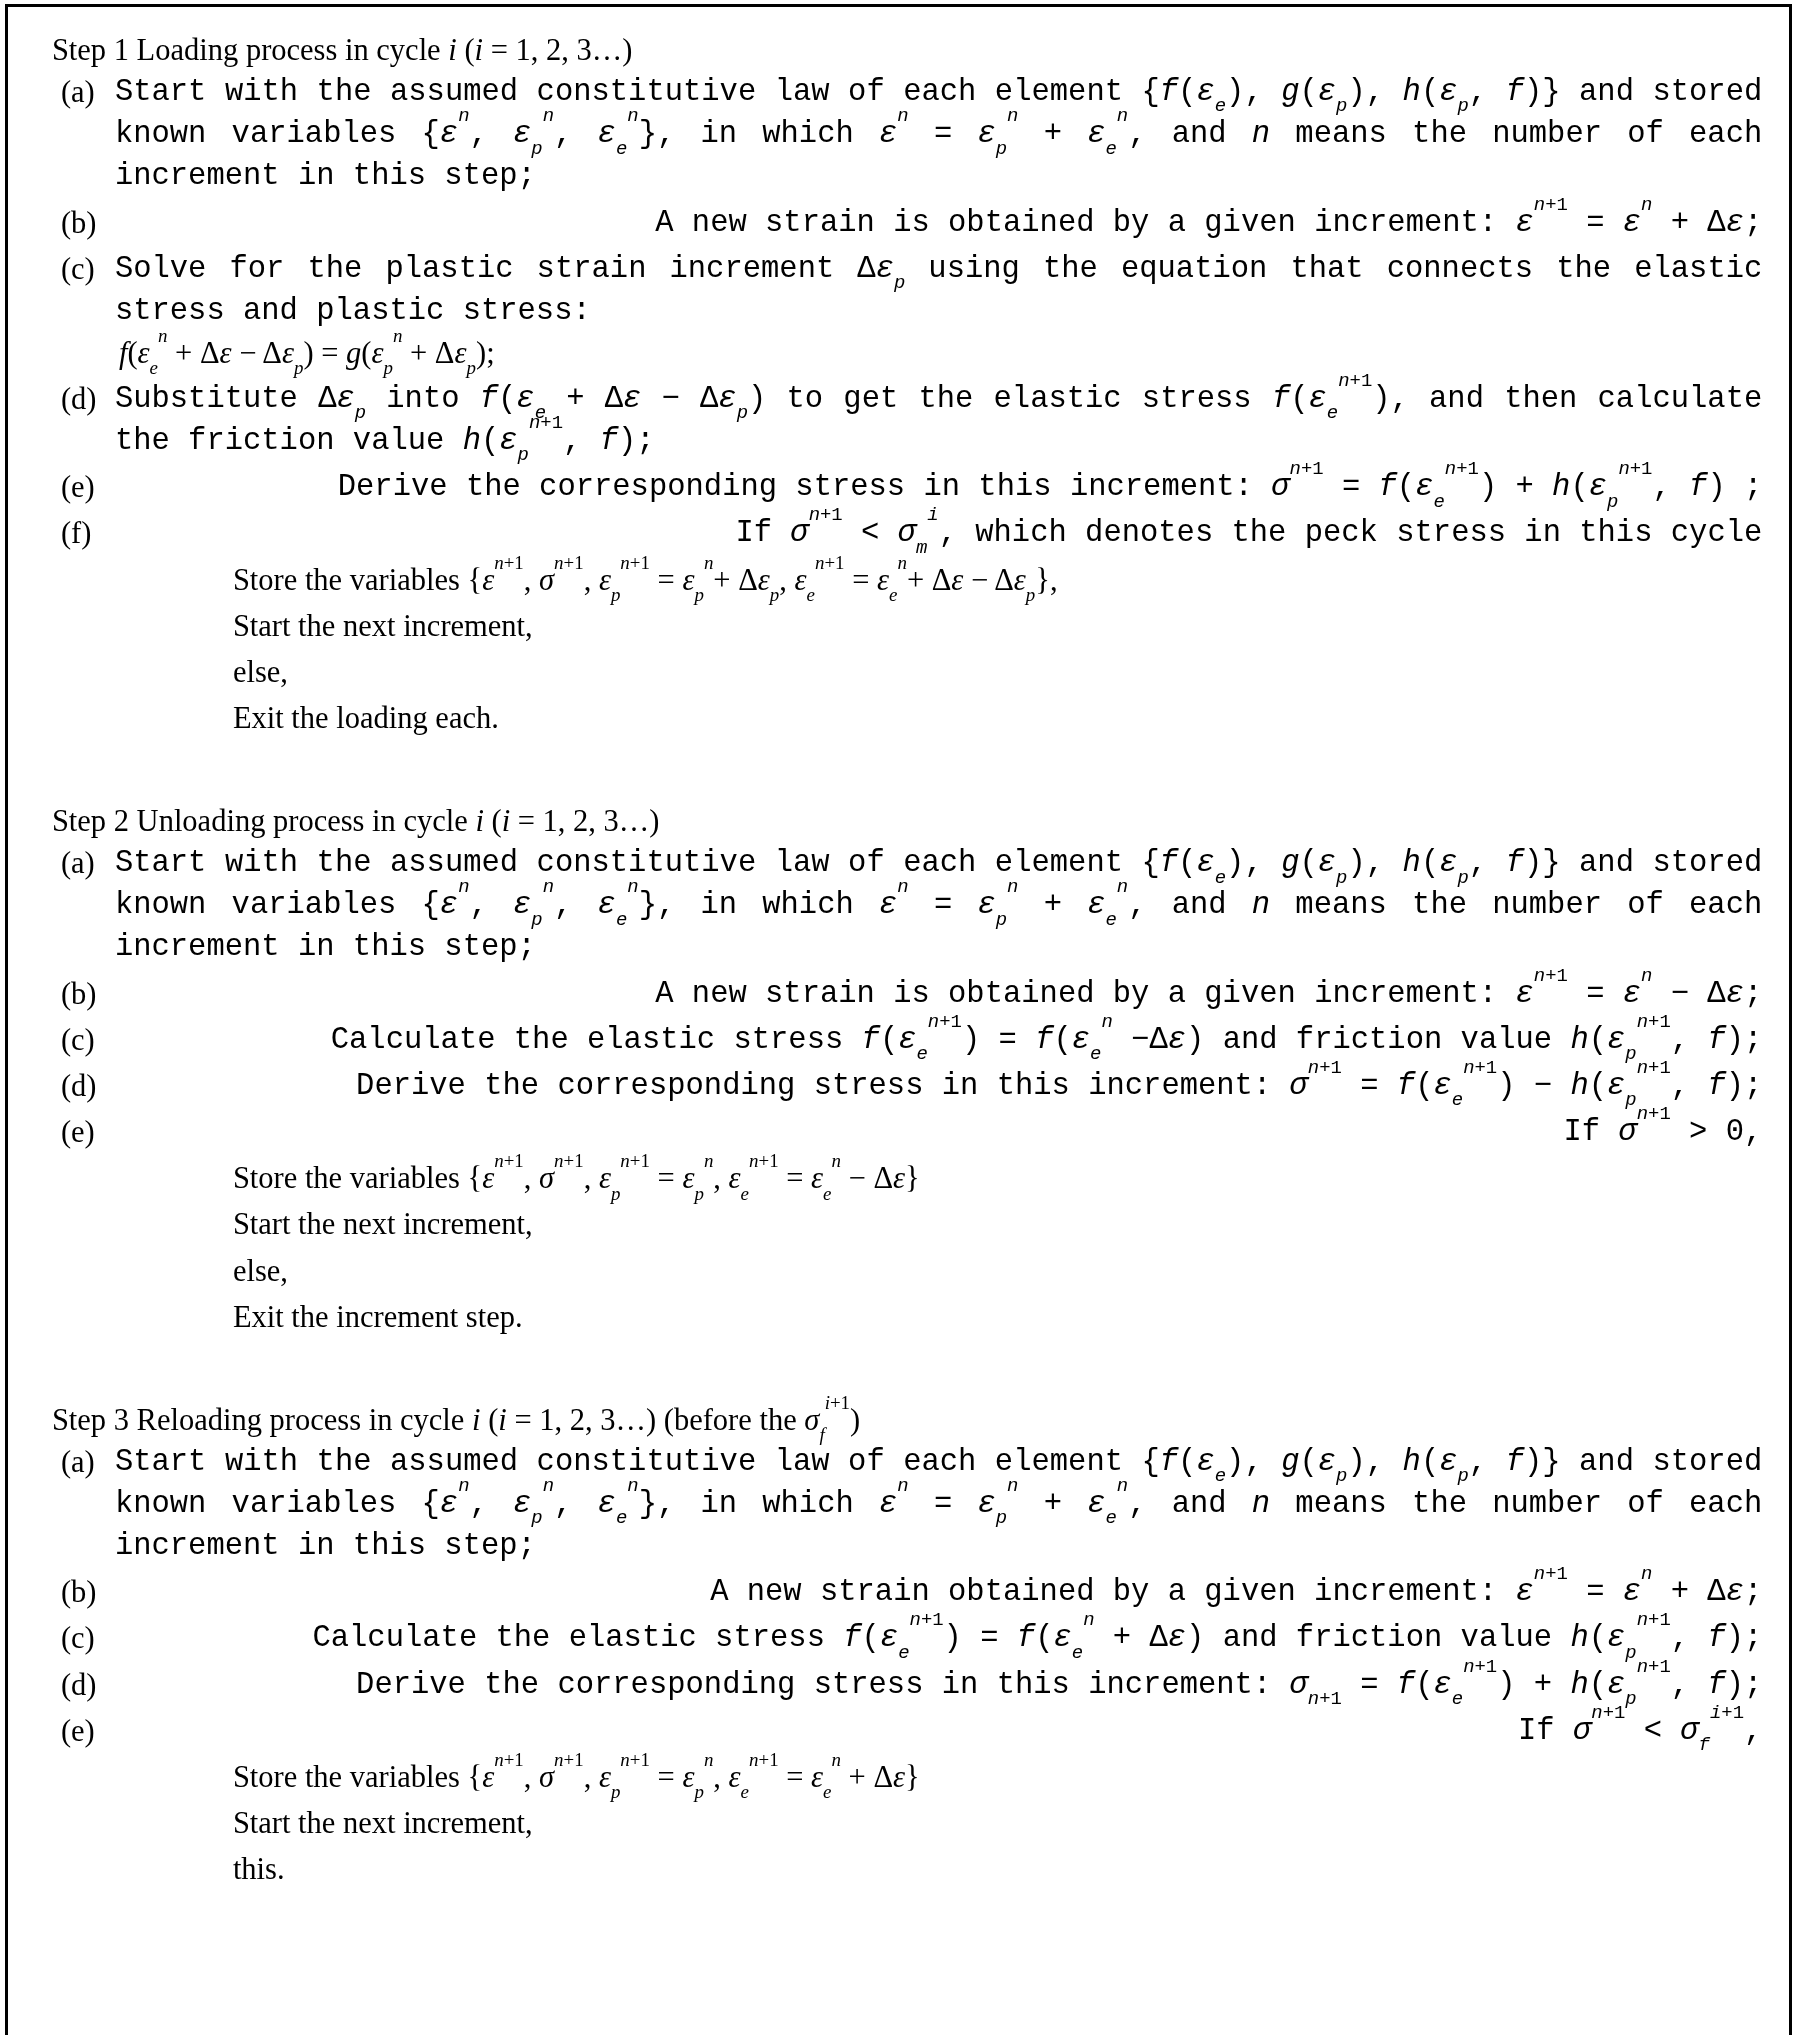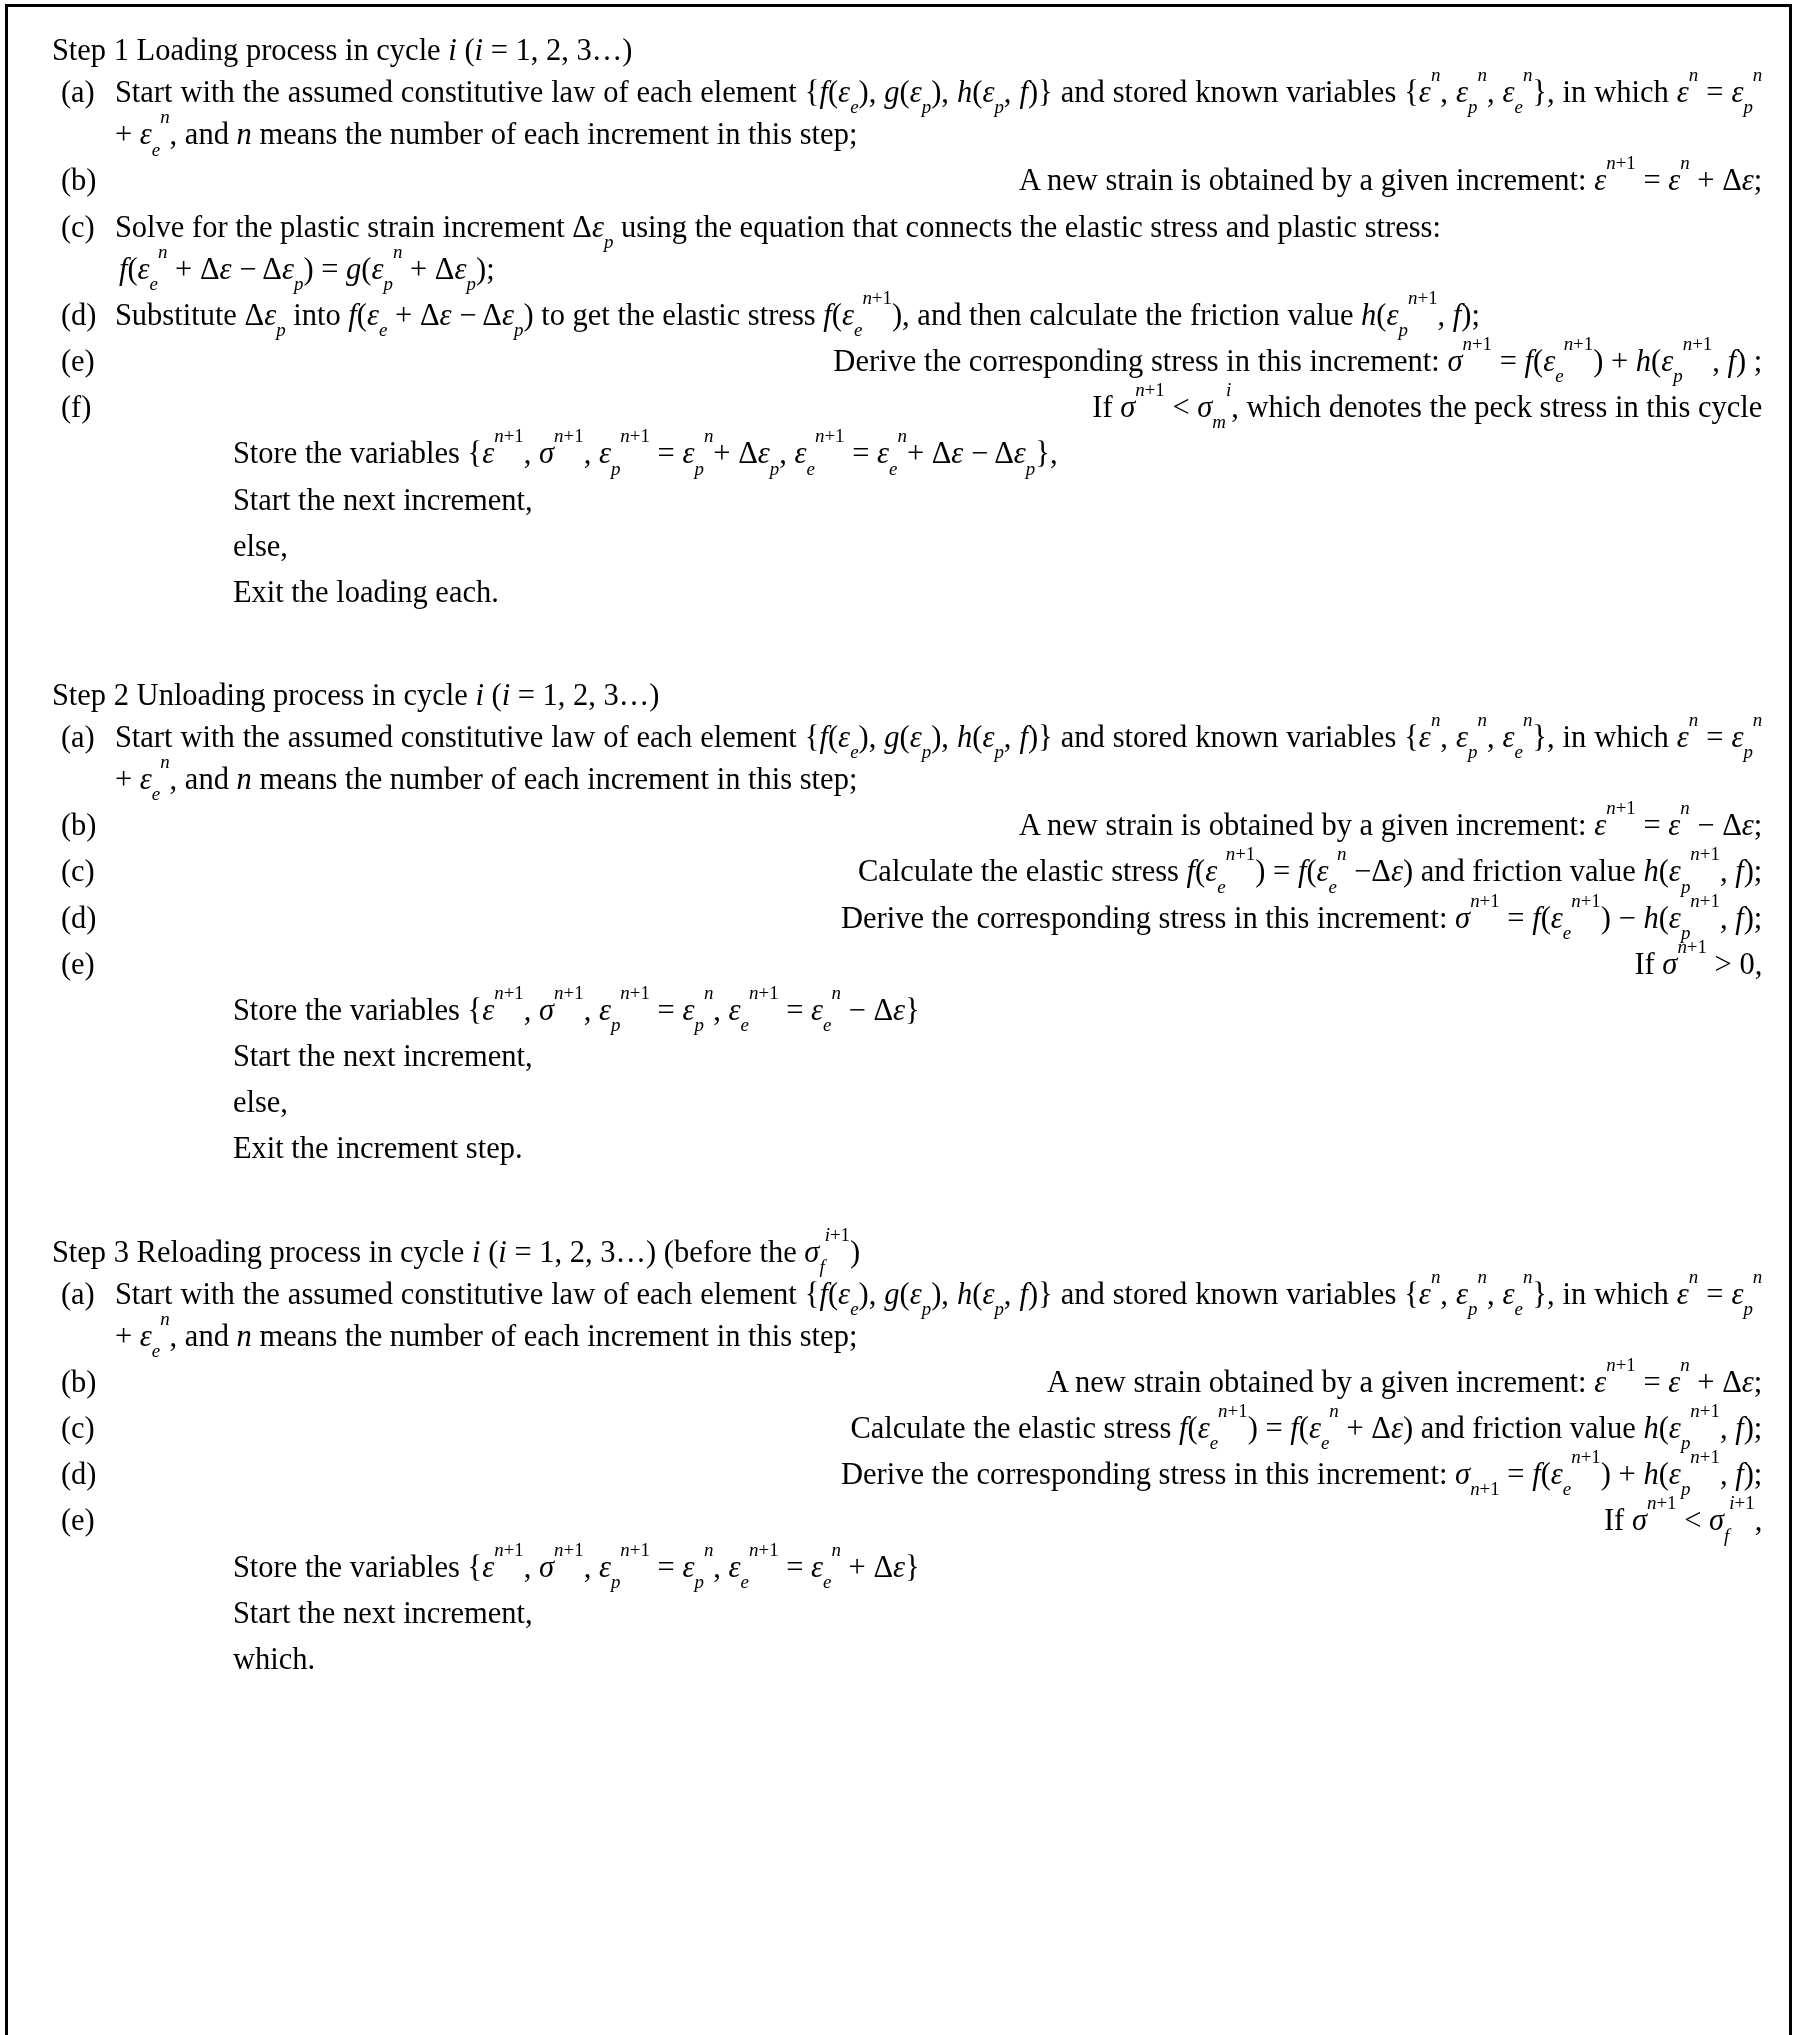--- a/index.html
+++ b/index.html
@@ -52,20 +52,21 @@
   .item-label {
     flex: 0 0 auto;
     width: 54px;
     text-align: left;
   }
   .item-body {
     flex: 1 1 auto;
     text-align: justify;
     text-justify: inter-word;
     padding-right: 1.6px;
+    font-family: Liberation Mono, monospace;
   }
   .item-body.nowrap { text-align: right; }
 
   
 
   
   .sub {
     margin: 0 0 0 200px;
     line-height: 1.38;
   }
@@ -214,17 +215,17 @@
     <div class="item">
       <div class="item-label">(e)</div>
       <div class="item-body nowrap">If <i>σ<sup class="it">n</sup><sup class="op">+1</sup></i> &lt; <i>σ<sub class="it">f</sub><sup class="it">i</sup><sup class="op">+1</sup></i>,</div>
     </div>
     <div class="gap-sm"></div>
 
     <div class="sub">Store the variables {<i>ε<sup class="it">n</sup><sup class="op">+1</sup></i>, <i>σ<sup class="it">n</sup><sup class="op">+1</sup></i>, <i>ε<sub class="it">p</sub><sup class="it">n</sup><sup class="op">+1</sup></i> = <i>ε<sub class="it">p</sub><sup class="it">n</sup></i>, <i>ε<sub class="it">e</sub><sup class="it">n</sup><sup class="op">+1</sup></i> = <i>ε<sub class="it">e</sub><sup class="it">n</sup></i> + <span class="op">Δ</span><i>ε</i>}</div>
     <div class="gap-sm"></div>
     <div class="sub">Start the next increment,</div>
     <div class="gap-sm"></div>
-    <div class="sub">which.</div>
+    <div class="sub">this.</div>
 
   </div>
 </div>
 
 
 </body></html>

